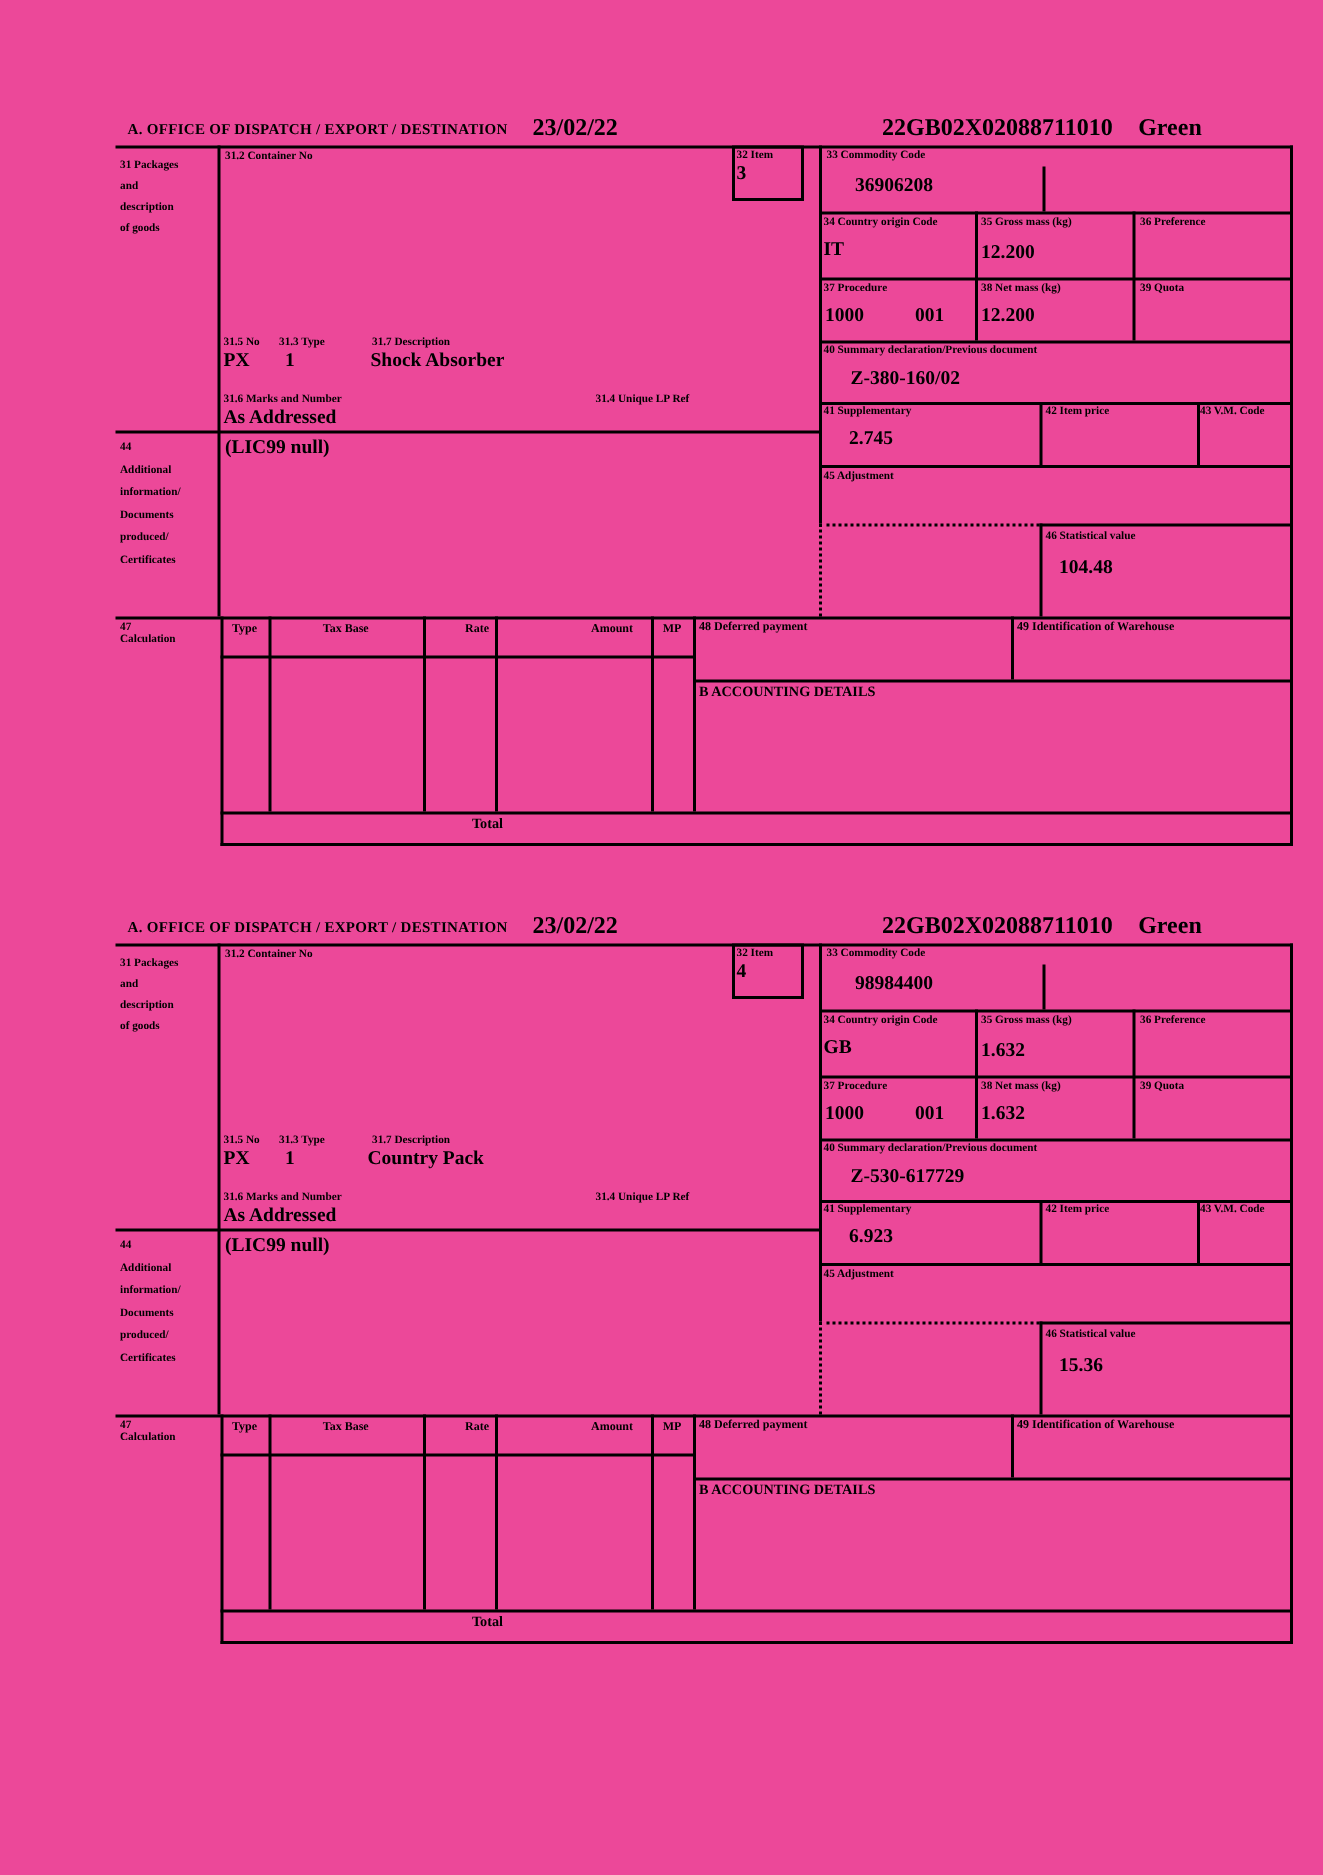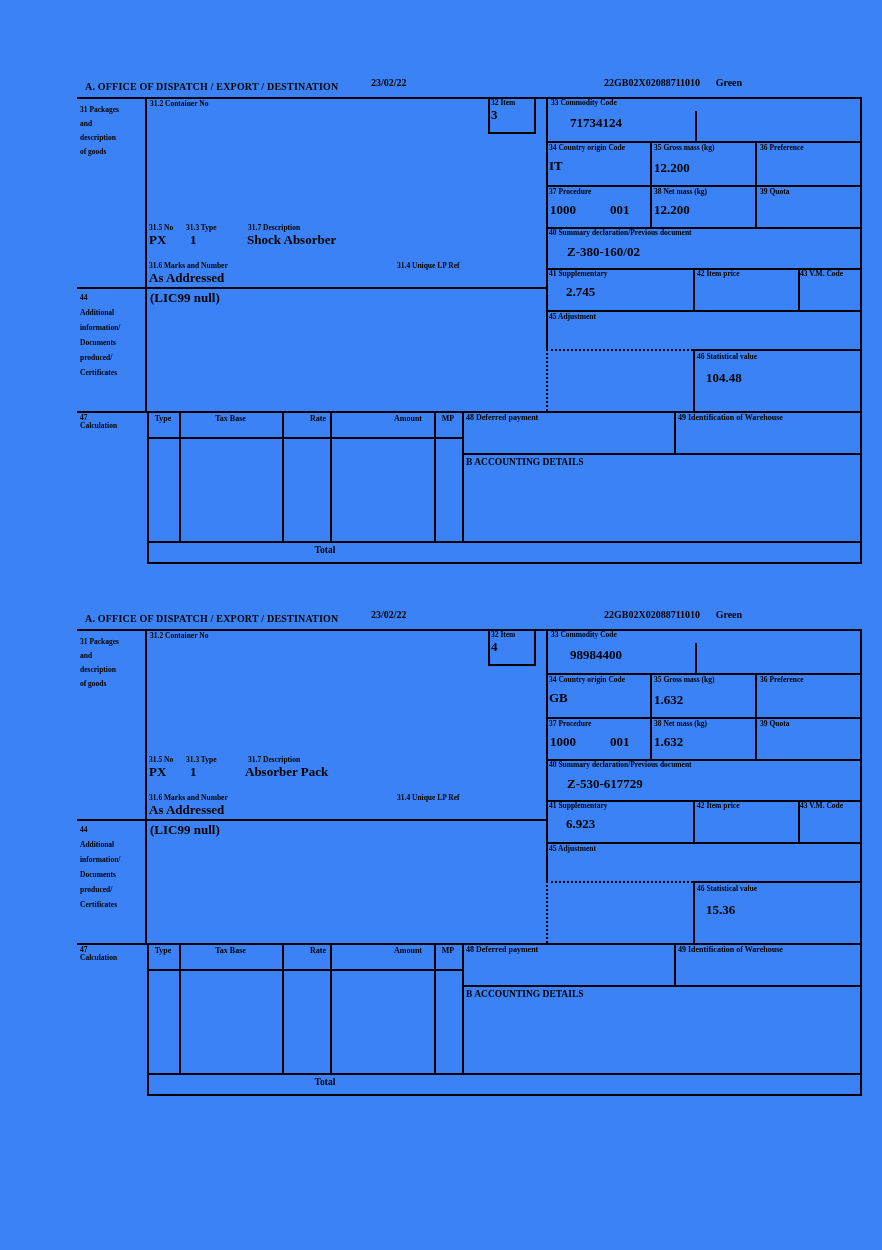--- a/index.html
+++ b/index.html
@@ -1,27 +1,27 @@
 <!DOCTYPE html>
 <html><head>
 <meta charset="utf-8">
 <style>
   html,body{margin:0;padding:0;background:#ffffff;}
   #sheet{
-    position:relative;width:882px;height:1250px;background:#3b82f6;overflow:hidden;
+    position:relative;width:882px;height:1250px;background:#ec4899;overflow:hidden;
     font-family:"Liberation Serif","DejaVu Serif",serif;color:#000;font-weight:bold;
   }
   .form{position:absolute;left:0;width:882px;height:490px;}
   .form-0{top:78px;}
   .form-1{top:610px;}
   .t{position:absolute;white-space:nowrap;line-height:1.1;}
   .lbl{font-size:7.5px;}
   .val{font-size:13px;}
   .hdr{font-size:10px;letter-spacing:0.2px;}
-  .big{font-size:10px;margin-left:16px;}
+  .big{font-size:16px;}
   .colh{font-size:8px;text-align:center;}
   .hl{position:absolute;height:2px;background:#000;}
   .vl{position:absolute;width:2px;background:#000;}
   .hdot{position:absolute;height:0;border-top:2px dotted #000;}
   .vdot{position:absolute;width:0;border-left:2px dotted #000;}
   .rect{position:absolute;border:2px solid #000;}
   .stack div{line-height:14px;}
   .stack44 div{line-height:15px;}
 </style>
 </head>
@@ -76,21 +76,21 @@
       <div>description</div>
       <div>of goods</div>
     </div>
 
     <div class="t lbl" style="left:150px;top:22px">31.2 Container No</div>
 
     <div class="t lbl" style="left:491px;top:21px">32 Item</div>
     <div class="t val" style="left:491px;top:30px">3</div>
 
     <div class="t lbl" style="left:551px;top:21px">33 Commodity Code</div>
-    <div class="t val" style="left:570px;top:38px">71734124</div>
+    <div class="t val" style="left:570px;top:38px">36906208</div>
 
     <div class="t lbl" style="left:149px;top:146px">31.5 No</div>
     <div class="t lbl" style="left:186px;top:146px">31.3 Type</div>
     <div class="t lbl" style="left:248px;top:146px">31.7 Description</div>
     <div class="t val" style="left:149px;top:155px">PX</div>
     <div class="t val" style="left:190px;top:155px">1</div>
     <div class="t val" style="left:247px;top:155px">Shock Absorber</div>
 
     <div class="t lbl" style="left:149px;top:184px">31.6 Marks and Number</div>
     <div class="t lbl" style="left:397px;top:184px">31.4 Unique LP Ref</div>
@@ -203,21 +203,21 @@
     <div class="t val" style="left:491px;top:30px">4</div>
 
     <div class="t lbl" style="left:551px;top:21px">33 Commodity Code</div>
     <div class="t val" style="left:570px;top:38px">98984400</div>
 
     <div class="t lbl" style="left:149px;top:146px">31.5 No</div>
     <div class="t lbl" style="left:186px;top:146px">31.3 Type</div>
     <div class="t lbl" style="left:248px;top:146px">31.7 Description</div>
     <div class="t val" style="left:149px;top:155px">PX</div>
     <div class="t val" style="left:190px;top:155px">1</div>
-    <div class="t val" style="left:245px;top:155px">Absorber Pack</div>
+    <div class="t val" style="left:245px;top:155px">Country Pack</div>
 
     <div class="t lbl" style="left:149px;top:184px">31.6 Marks and Number</div>
     <div class="t lbl" style="left:397px;top:184px">31.4 Unique LP Ref</div>
     <div class="t val" style="left:149px;top:193px">As Addressed</div>
 
     <div class="t lbl stack44" style="left:80px;top:212px">
       <div>44</div>
       <div>Additional</div>
       <div>information/</div>
       <div>Documents</div>

